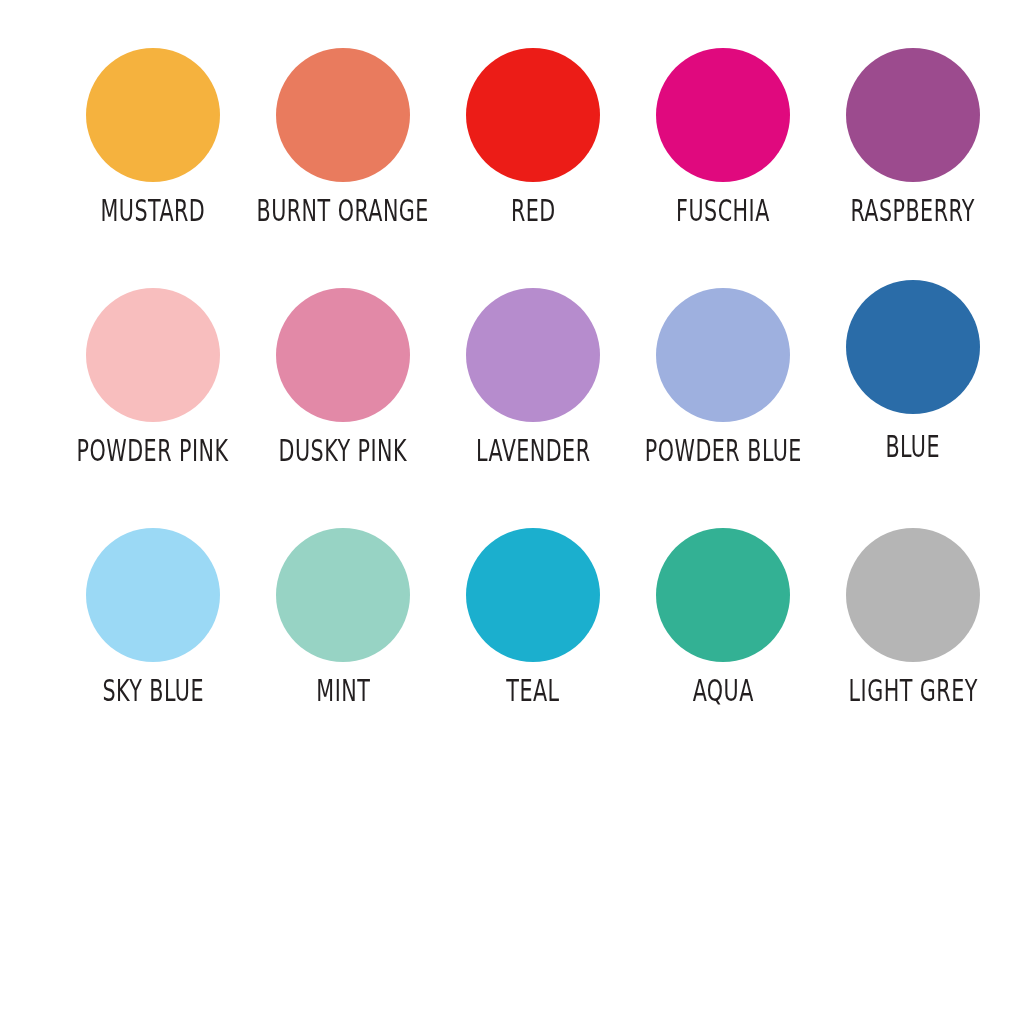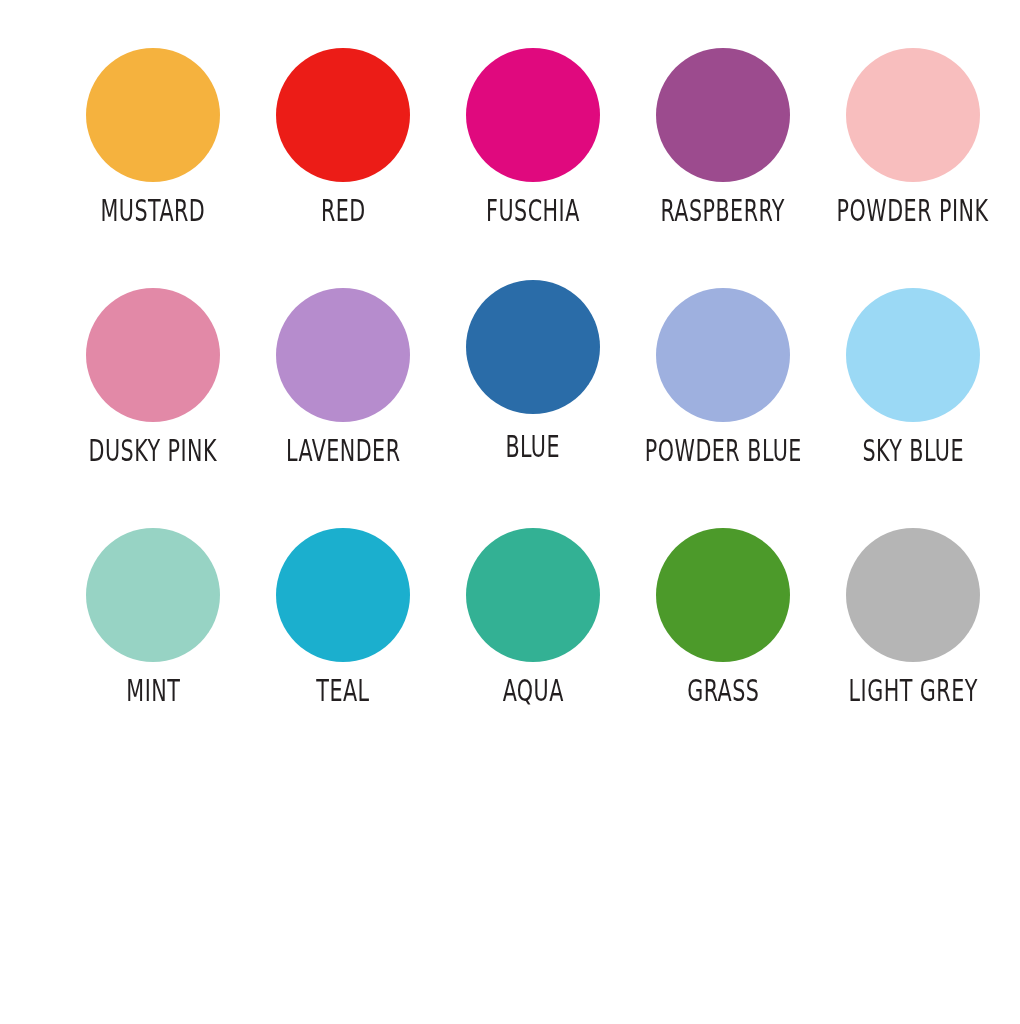--- a/index.html
+++ b/index.html
@@ -70,20 +70,24 @@
 </head>
 <body style="background: rgb(255, 255, 255);">
 
 <div id="swatch-board">
   <div class="swatch-grid">
       <div class="swatch">
         <span class="swatch-dot" style="background: rgb(245, 178, 62);"></span>
         <span class="swatch-label" style="color: rgb(35, 31, 32);">MUSTARD</span>
       </div>
       <div class="swatch">
+        <span class="swatch-dot" style="background: rgb(233, 123, 94);"></span>
+        <span class="swatch-label" style="color: rgb(35, 31, 32);">BURNT ORANGE</span>
+      </div>
+      <div class="swatch">
         <span class="swatch-dot" style="background: rgb(236, 28, 23);"></span>
         <span class="swatch-label" style="color: rgb(35, 31, 32);">RED</span>
       </div>
       <div class="swatch">
         <span class="swatch-dot" style="background: rgb(224, 9, 126);"></span>
         <span class="swatch-label" style="color: rgb(35, 31, 32);">FUSCHIA</span>
       </div>
       <div class="swatch">
         <span class="swatch-dot" style="background: rgb(156, 75, 142);"></span>
         <span class="swatch-label" style="color: rgb(35, 31, 32);">RASPBERRY</span>
@@ -93,46 +97,42 @@
         <span class="swatch-label" style="color: rgb(35, 31, 32);">POWDER PINK</span>
       </div>
       <div class="swatch">
         <span class="swatch-dot" style="background: rgb(226, 137, 167);"></span>
         <span class="swatch-label" style="color: rgb(35, 31, 32);">DUSKY PINK</span>
       </div>
       <div class="swatch">
         <span class="swatch-dot" style="background: rgb(182, 140, 205);"></span>
         <span class="swatch-label" style="color: rgb(35, 31, 32);">LAVENDER</span>
       </div>
+      <div class="swatch">
+        <span class="swatch-dot" style="background: rgb(158, 176, 223);"></span>
+        <span class="swatch-label" style="color: rgb(35, 31, 32);">POWDER BLUE</span>
+      </div>
       <div class="swatch nudge-up">
         <span class="swatch-dot" style="background: rgb(42, 108, 168);"></span>
         <span class="swatch-label" style="color: rgb(35, 31, 32);">BLUE</span>
-      </div>
-      <div class="swatch">
-        <span class="swatch-dot" style="background: rgb(158, 176, 223);"></span>
-        <span class="swatch-label" style="color: rgb(35, 31, 32);">POWDER BLUE</span>
       </div>
       <div class="swatch">
         <span class="swatch-dot" style="background: rgb(155, 217, 245);"></span>
         <span class="swatch-label" style="color: rgb(35, 31, 32);">SKY BLUE</span>
       </div>
       <div class="swatch">
         <span class="swatch-dot" style="background: rgb(151, 211, 196);"></span>
         <span class="swatch-label" style="color: rgb(35, 31, 32);">MINT</span>
       </div>
       <div class="swatch">
         <span class="swatch-dot" style="background: rgb(27, 175, 206);"></span>
         <span class="swatch-label" style="color: rgb(35, 31, 32);">TEAL</span>
       </div>
       <div class="swatch">
         <span class="swatch-dot" style="background: rgb(51, 177, 148);"></span>
         <span class="swatch-label" style="color: rgb(35, 31, 32);">AQUA</span>
       </div>
       <div class="swatch">
-        <span class="swatch-dot" style="background: rgb(76, 154, 42);"></span>
-        <span class="swatch-label" style="color: rgb(35, 31, 32);">GRASS</span>
-      </div>
-      <div class="swatch">
         <span class="swatch-dot" style="background: rgb(181, 181, 181);"></span>
         <span class="swatch-label" style="color: rgb(35, 31, 32);">LIGHT GREY</span>
       </div>
     </div>
 </div>
 
 </body></html>

